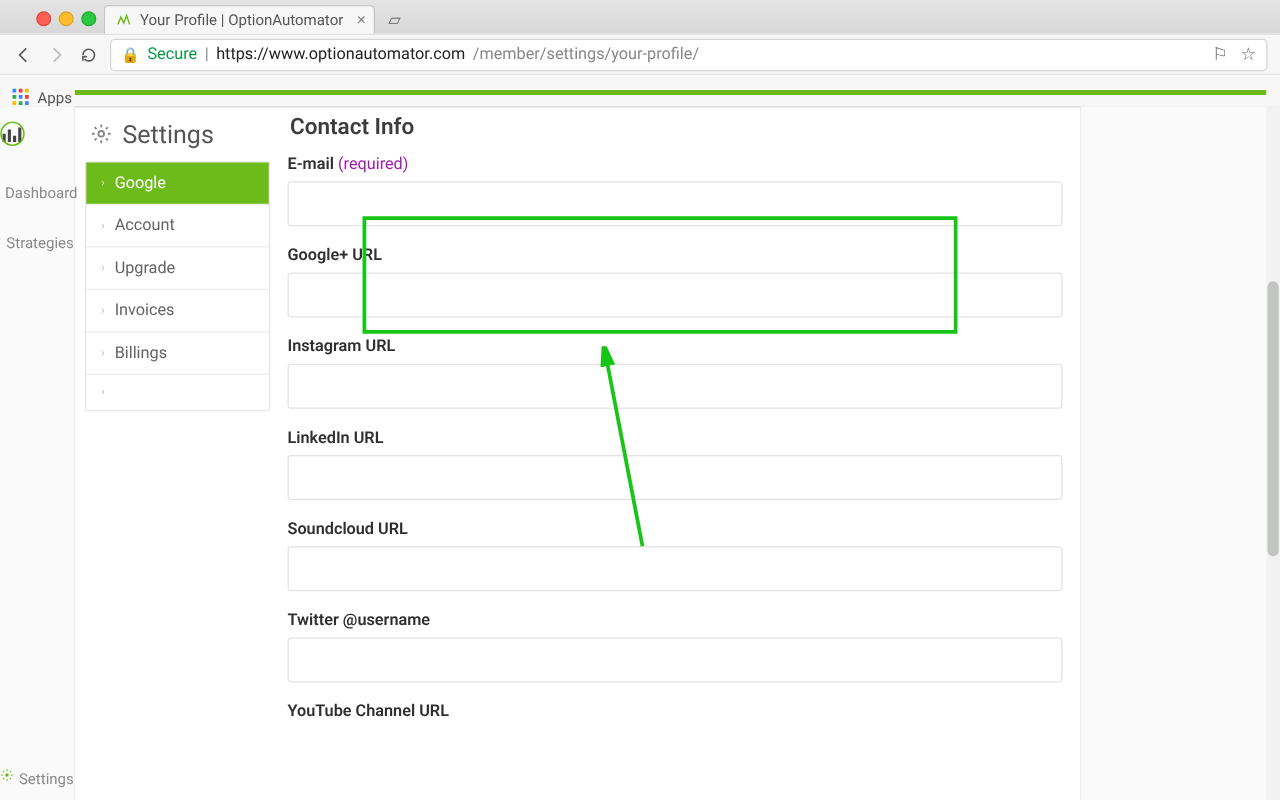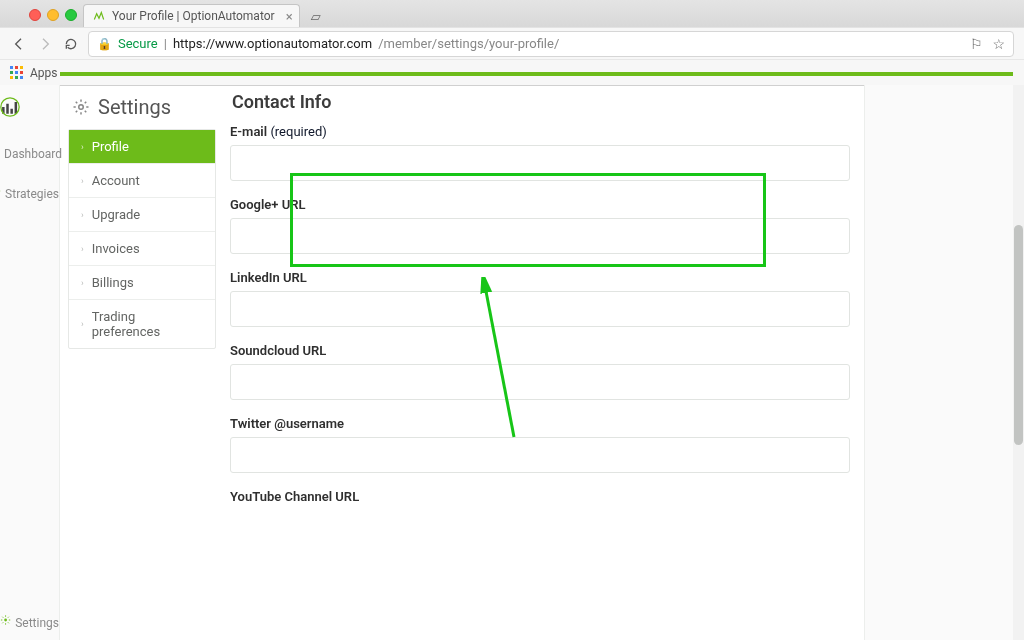--- a/index.html
+++ b/index.html
@@ -75,21 +75,21 @@
     font-size:13px;
     gap:6px;
     color:#333;
   }
   .addr-bar .lock { color:#079a46;font-size:12px; }
   .addr-secure { color:#079a46; }
   .addr-host { color:#222; }
   .addr-path { color:#888; }
   .addr-right { display:flex;gap:10px;color:#666;font-size:14px;margin-left:auto; }
 
-  .bm-bar { height:26px;border-top:1px solid #e7e7e7;background:#f7f7f7;display:flex;align-items:center;padding:0 10px;gap:6px;font-size:12px;color:#555; }
+  .bm-bar { height:26px;border-top:1px solid #e7e7e7;background:#f7f7f7;display:flex;align-items:flex-end;padding:0 10px;gap:6px;font-size:12px;color:#555; }
   .apps-icon { width:14px;height:14px;display:grid;grid-template-columns:repeat(3,3px);grid-template-rows:repeat(3,3px);gap:2px; }
   .apps-icon span:nth-child(1){background:#4285f4;}
   .apps-icon span:nth-child(2){background:#ea4335;}
   .apps-icon span:nth-child(3){background:#fbbc05;}
   .apps-icon span:nth-child(4){background:#34a853;}
   .apps-icon span:nth-child(5){background:#4285f4;}
   .apps-icon span:nth-child(6){background:#ea4335;}
   .apps-icon span:nth-child(7){background:#fbbc05;}
   .apps-icon span:nth-child(8){background:#34a853;}
   .apps-icon span:nth-child(9){background:#4285f4;}
@@ -140,21 +140,21 @@
   .menu-item:last-child{border-bottom:none;}
   .menu-item .chev { font-size:9px;color:#b8bab8; }
   .menu-item.active { background:#6dbb1a;color:#fff; }
   .menu-item.active .chev { color:#dff0cc; }
 
   .form-col { flex:1; max-width:640px; }
   .section-title { font-size:18px;font-weight:600;color:#3c3c3c;margin:4px 0 12px 2px; }
 
   .field { margin-bottom:16px; }
   .field label { display:block;font-size:13px;font-weight:600;color:#2f2f2f;margin-bottom:6px; }
-  .field label .req { font-weight:400;color:#0f172a; }
+  .field label .req { font-weight:400;color:#a21caf; }
   .field input {
     width:100%;height:36px;border:1px solid #e1e4e1;border-radius:3px;padding:0 10px;font-size:13px;background:#fff;
   }
 
   
   .right-gutter { width:160px;background:#fafafa;border-left:1px solid #eceeec; }
 
   
   .annotation { position:absolute;left:230px;top:88px;width:476px;height:94px;border:3px solid #17c517;pointer-events:none; }
   .arrow {
@@ -277,41 +277,40 @@
         <div class="settings-hdr">
           <svg viewBox="0 0 24 24">
               <circle cx="12" cy="12" r="3" fill="none" stroke="currentColor" stroke-width="2"></circle>
               <path d="M12 2v3M12 19v3M2 12h3M19 12h3M5 5l2 2M17 17l2 2M19 5l-2 2M7 17l-2 2" stroke="currentColor" stroke-width="2"></path>
             </svg>
           <h1>Settings</h1>
         </div>
         <div class="menu">
           <div class="menu-item active">
             <span class="chev">›</span>
-            <span>Profile</span>
+            <span>Google</span>
           </div>
           <div class="menu-item">
             <span class="chev">›</span>
             <span>Account</span>
           </div>
           <div class="menu-item">
             <span class="chev">›</span>
             <span>Upgrade</span>
           </div>
           <div class="menu-item">
             <span class="chev">›</span>
             <span>Invoices</span>
           </div>
           <div class="menu-item">
             <span class="chev">›</span>
             <span>Billings</span>
           </div>
           <div class="menu-item">
             <span class="chev">›</span>
-            <span>Trading preferences</span>
           </div>
         </div>
       </div>
 
       <div class="form-col">
         <div class="section-title">Contact Info</div>
 
         <div class="field">
           <label>
             <span>E-mail</span>
@@ -319,20 +318,24 @@
           </label>
           <input type="text" style="">
         </div>
 
 
         <div class="field">
           <label>Google+ URL</label>
           <input type="text" style="">
         </div>
 
+        <div class="field">
+          <label>Instagram URL</label>
+          <input type="text" style="">
+        </div>
 
         <div class="field">
           <label>LinkedIn URL</label>
           <input type="text" style="">
         </div>
 
         <div class="field">
           <label>Soundcloud URL</label>
           <input type="text" style="">
         </div>

